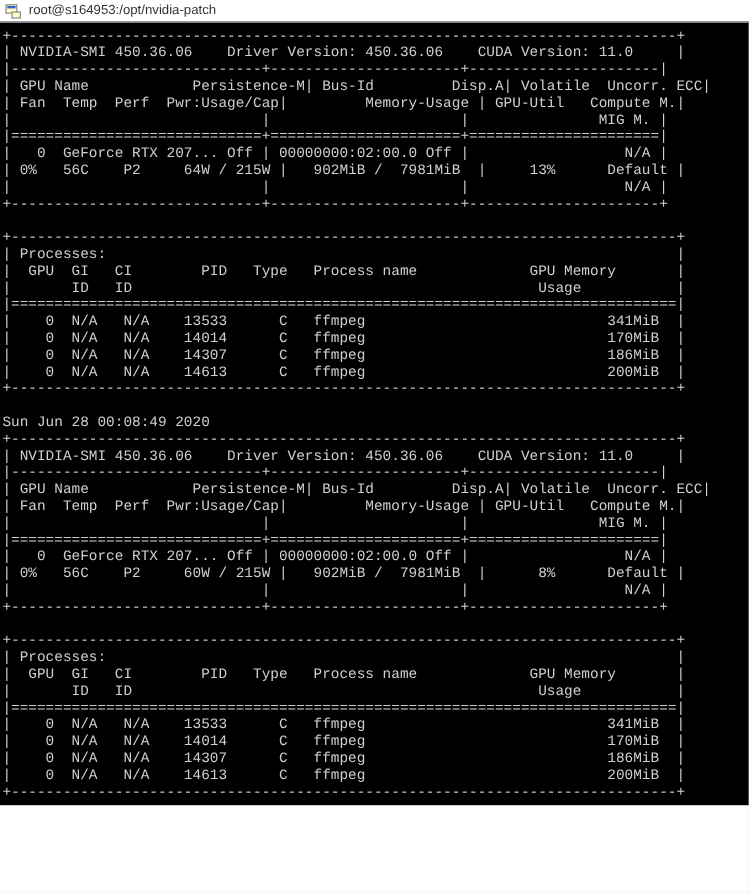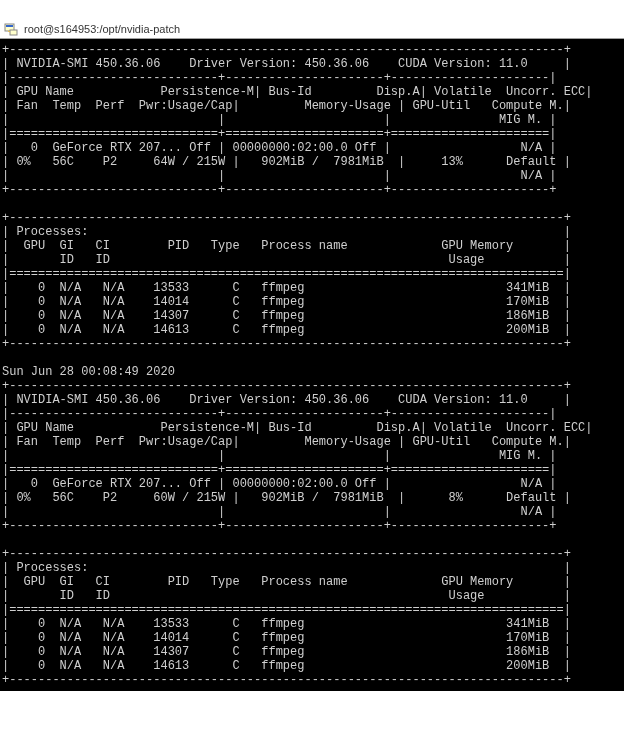--- a/index.html
+++ b/index.html
@@ -12,21 +12,20 @@
   }
   .titlebar {
     display: flex;
     align-items: center;
     gap: 6px;
     padding: 2px 4px;
     font-family: Tahoma, sans-serif;
     font-size: 11px;
     color: #333;
     background: #fff;
-    margin-top: 20px;
   }
   .titlebar svg { display: block; }
   .terminal {
     background: #000;
     color: #cfcfcf;
     font-family: "Courier New", monospace;
     font-size: 12px;
     line-height: 14px;
     padding: 4px 2px;
     width: 624px;

